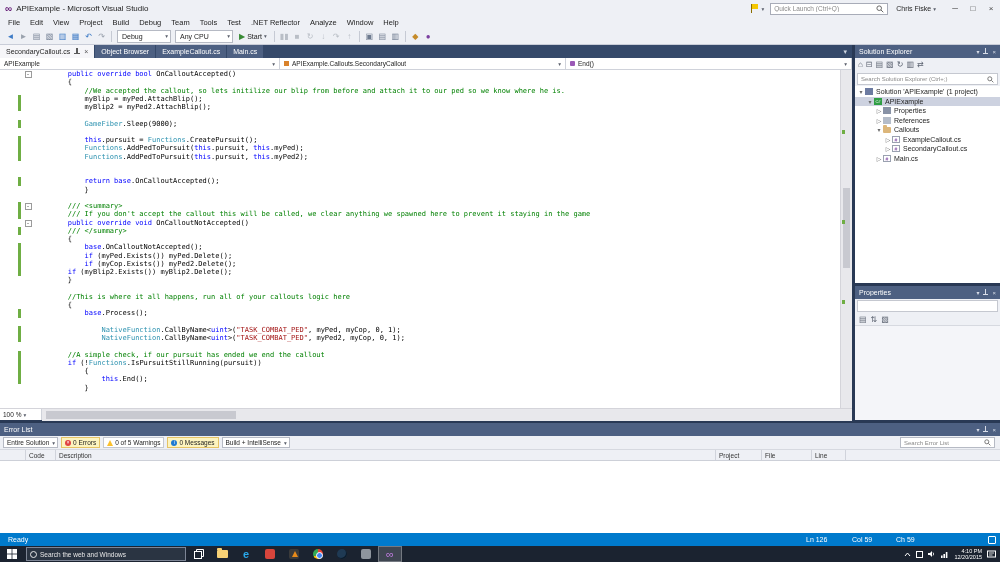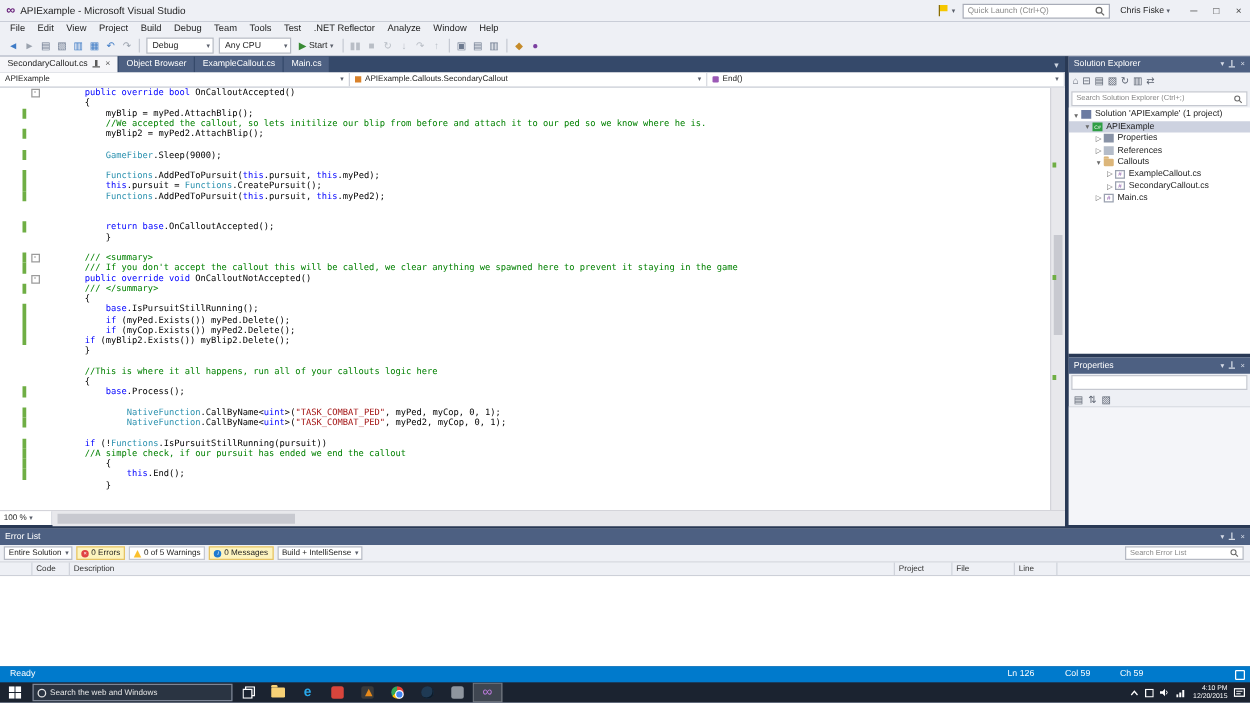--- a/index.html
+++ b/index.html
@@ -303,32 +303,32 @@
                 <div class="fold-box">-</div>
               </div>
               <div class="line-text"><span class="sg-p">        </span><span class="sg-k">public override bool</span><span class="sg-p"> OnCalloutAccepted()</span></div>
             </div>
             <div class="code-line">
               <div class="line-margin"></div>
               <div class="fold-col"></div>
               <div class="line-text"><span class="sg-p">        {</span></div>
             </div>
             <div class="code-line">
+              <div class="line-margin"></div>
+              <div class="fold-col"></div>
+              <div class="line-text"><span class="sg-c">            //We accepted the callout, so lets initilize our blip from before and attach it to our ped so we know where he is.</span></div>
+            </div>
+            <div class="code-line">
               <div class="line-margin">
                 <div class="chg"></div>
               </div>
               <div class="fold-col"></div>
               <div class="line-text"><span class="sg-p">            myBlip = myPed.AttachBlip();</span></div>
             </div>
             <div class="code-line">
-              <div class="line-margin"></div>
-              <div class="fold-col"></div>
-              <div class="line-text"><span class="sg-c">            //We accepted the callout, so lets initilize our blip from before and attach it to our ped so we know where he is.</span></div>
-            </div>
-            <div class="code-line">
               <div class="line-margin">
                 <div class="chg"></div>
               </div>
               <div class="fold-col"></div>
               <div class="line-text"><span class="sg-p">            myBlip2 = myPed2.AttachBlip();</span></div>
             </div>
             <div class="code-line">
               <div class="line-margin"></div>
               <div class="fold-col"></div>
               <div class="line-text"></div>
@@ -343,28 +343,28 @@
             <div class="code-line">
               <div class="line-margin"></div>
               <div class="fold-col"></div>
               <div class="line-text"></div>
             </div>
             <div class="code-line">
               <div class="line-margin">
                 <div class="chg"></div>
               </div>
               <div class="fold-col"></div>
+              <div class="line-text"><span class="sg-p">            </span><span class="sg-k">this</span><span class="sg-p">.pursuit = </span><span class="sg-t">Functions</span><span class="sg-p">.CreatePursuit();</span></div>
+            </div>
+            <div class="code-line">
+              <div class="line-margin">
+                <div class="chg"></div>
+              </div>
+              <div class="fold-col"></div>
               <div class="line-text"><span class="sg-p">            </span><span class="sg-t">Functions</span><span class="sg-p">.AddPedToPursuit(</span><span class="sg-k">this</span><span class="sg-p">.pursuit, </span><span class="sg-k">this</span><span class="sg-p">.myPed);</span></div>
-            </div>
-            <div class="code-line">
-              <div class="line-margin">
-                <div class="chg"></div>
-              </div>
-              <div class="fold-col"></div>
-              <div class="line-text"><span class="sg-p">            </span><span class="sg-k">this</span><span class="sg-p">.pursuit = </span><span class="sg-t">Functions</span><span class="sg-p">.CreatePursuit();</span></div>
             </div>
             <div class="code-line">
               <div class="line-margin">
                 <div class="chg"></div>
               </div>
               <div class="fold-col"></div>
               <div class="line-text"><span class="sg-p">            </span><span class="sg-t">Functions</span><span class="sg-p">.AddPedToPursuit(</span><span class="sg-k">this</span><span class="sg-p">.pursuit, </span><span class="sg-k">this</span><span class="sg-p">.myPed2);</span></div>
             </div>
             <div class="code-line">
               <div class="line-margin"></div>
@@ -426,21 +426,21 @@
             <div class="code-line">
               <div class="line-margin"></div>
               <div class="fold-col"></div>
               <div class="line-text"><span class="sg-p">        {</span></div>
             </div>
             <div class="code-line">
               <div class="line-margin">
                 <div class="chg"></div>
               </div>
               <div class="fold-col"></div>
-              <div class="line-text"><span class="sg-p">            </span><span class="sg-k">base</span><span class="sg-p">.IsPursuitStillRunning();</span></div>
+              <div class="line-text"><span class="sg-p">            </span><span class="sg-k">base</span><span class="sg-p">.OnCalloutNotAccepted();</span></div>
             </div>
             <div class="code-line">
               <div class="line-margin">
                 <div class="chg"></div>
               </div>
               <div class="fold-col"></div>
               <div class="line-text"><span class="sg-p">            </span><span class="sg-k">if</span><span class="sg-p"> (myPed.Exists()) myPed.Delete();</span></div>
             </div>
             <div class="code-line">
               <div class="line-margin">
@@ -505,28 +505,28 @@
             <div class="code-line">
               <div class="line-margin"></div>
               <div class="fold-col"></div>
               <div class="line-text"></div>
             </div>
             <div class="code-line">
               <div class="line-margin">
                 <div class="chg"></div>
               </div>
               <div class="fold-col"></div>
+              <div class="line-text"><span class="sg-c">        //A simple check, if our pursuit has ended we end the callout</span></div>
+            </div>
+            <div class="code-line">
+              <div class="line-margin">
+                <div class="chg"></div>
+              </div>
+              <div class="fold-col"></div>
               <div class="line-text"><span class="sg-p">        </span><span class="sg-k">if</span><span class="sg-p"> (!</span><span class="sg-t">Functions</span><span class="sg-p">.IsPursuitStillRunning(pursuit))</span></div>
-            </div>
-            <div class="code-line">
-              <div class="line-margin">
-                <div class="chg"></div>
-              </div>
-              <div class="fold-col"></div>
-              <div class="line-text"><span class="sg-c">        //A simple check, if our pursuit has ended we end the callout</span></div>
             </div>
             <div class="code-line">
               <div class="line-margin">
                 <div class="chg"></div>
               </div>
               <div class="fold-col"></div>
               <div class="line-text"><span class="sg-p">            {</span></div>
             </div>
             <div class="code-line">
               <div class="line-margin">

